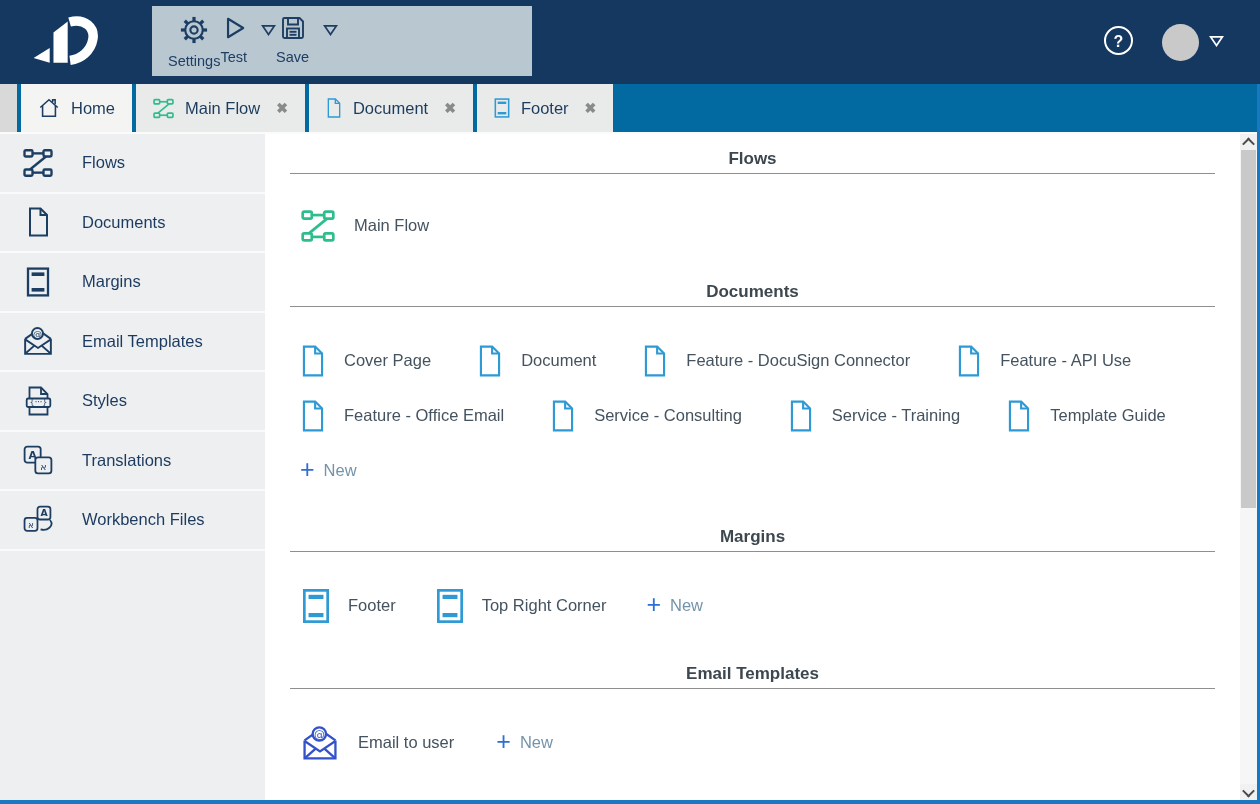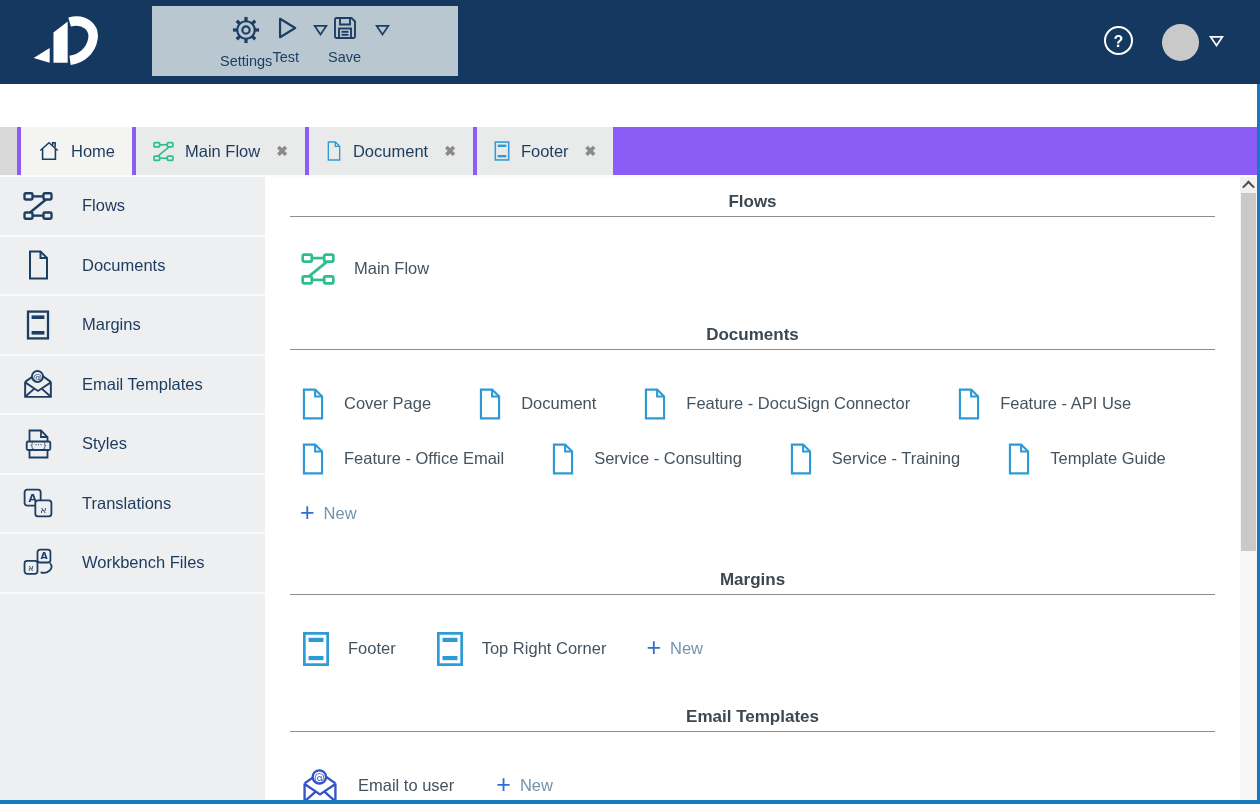--- a/index.html
+++ b/index.html
@@ -2,33 +2,33 @@
 <html><head>
 <meta charset="utf-8">
 <style>
   html,body{margin:0;padding:0;background:#ffffff;}
   .app{position:relative;width:1260px;height:804px;background:#fff;overflow:hidden;
        font-family:"Liberation Sans",sans-serif;-webkit-font-smoothing:antialiased;}
 
   
   .topbar{position:relative;height:84px;background:#143860;display:flex;align-items:center;}
   .logo{width:150px;display:flex;align-items:center;justify-content:flex-start;padding-left:26px;box-sizing:border-box;cursor:pointer;}
-  .toolbar-chip{position:absolute;left:152px;top:6px;width:306px;height:70px;background:#b9c7d1;
-                display:flex;align-items:stretch;justify-content:center;padding:0 16px;box-sizing:border-box;}
+  .toolbar-chip{position:absolute;left:152px;top:6px;width:380px;height:70px;background:#b9c7d1;
+                display:flex;align-items:stretch;justify-content:flex-start;padding:0 16px;box-sizing:border-box;}
   .tool-group{display:flex;align-items:flex-start;}
   .tool{display:flex;flex-direction:column;align-items:center;gap:4px;padding-top:9px;cursor:pointer;}
   .tool-label{font-size:14.5px;color:#1d3e63;}
   .caret{margin:16px 0 0 14px;cursor:pointer;display:inline-flex;}
   .topbar-right{margin-left:auto;display:flex;align-items:center;gap:28px;padding-right:36px;}
   .help-btn{cursor:pointer;display:inline-flex;}
   .avatar-wrap{display:flex;align-items:center;gap:10px;cursor:pointer;}
   .avatar{width:37px;height:37px;border-radius:50%;background:#c9c9c9;}
 
   
-  .tabbar{height:48px;background:#8b5cf6;display:flex;border-bottom:2px solid #fbfbfb;margin-top:43px;}
+  .tabbar{height:48px;background:#0369a1;display:flex;border-bottom:2px solid #fbfbfb;}
   .tabbar-lead{width:17px;background:#d8d9d8;margin-right:4px;}
   .tab{display:flex;align-items:center;gap:11px;padding:0 17px;background:#e9eaea;margin-right:4px;
        font-size:16.5px;color:#1c3c5e;cursor:pointer;white-space:nowrap;}
   .tab.active{background:#f4f4f2;}
   .tab-close{color:#8a8a8a;font-size:14px;font-weight:bold;margin-left:5px;cursor:pointer;}
 
   
   .body{position:relative;display:flex;height:670px;justify-content:flex-end;}
   .sidebar{width:265px;background:#edeff0;position:relative;flex:none;}
   .side-item{height:57.5px;display:flex;align-items:center;gap:27px;padding-left:21px;

